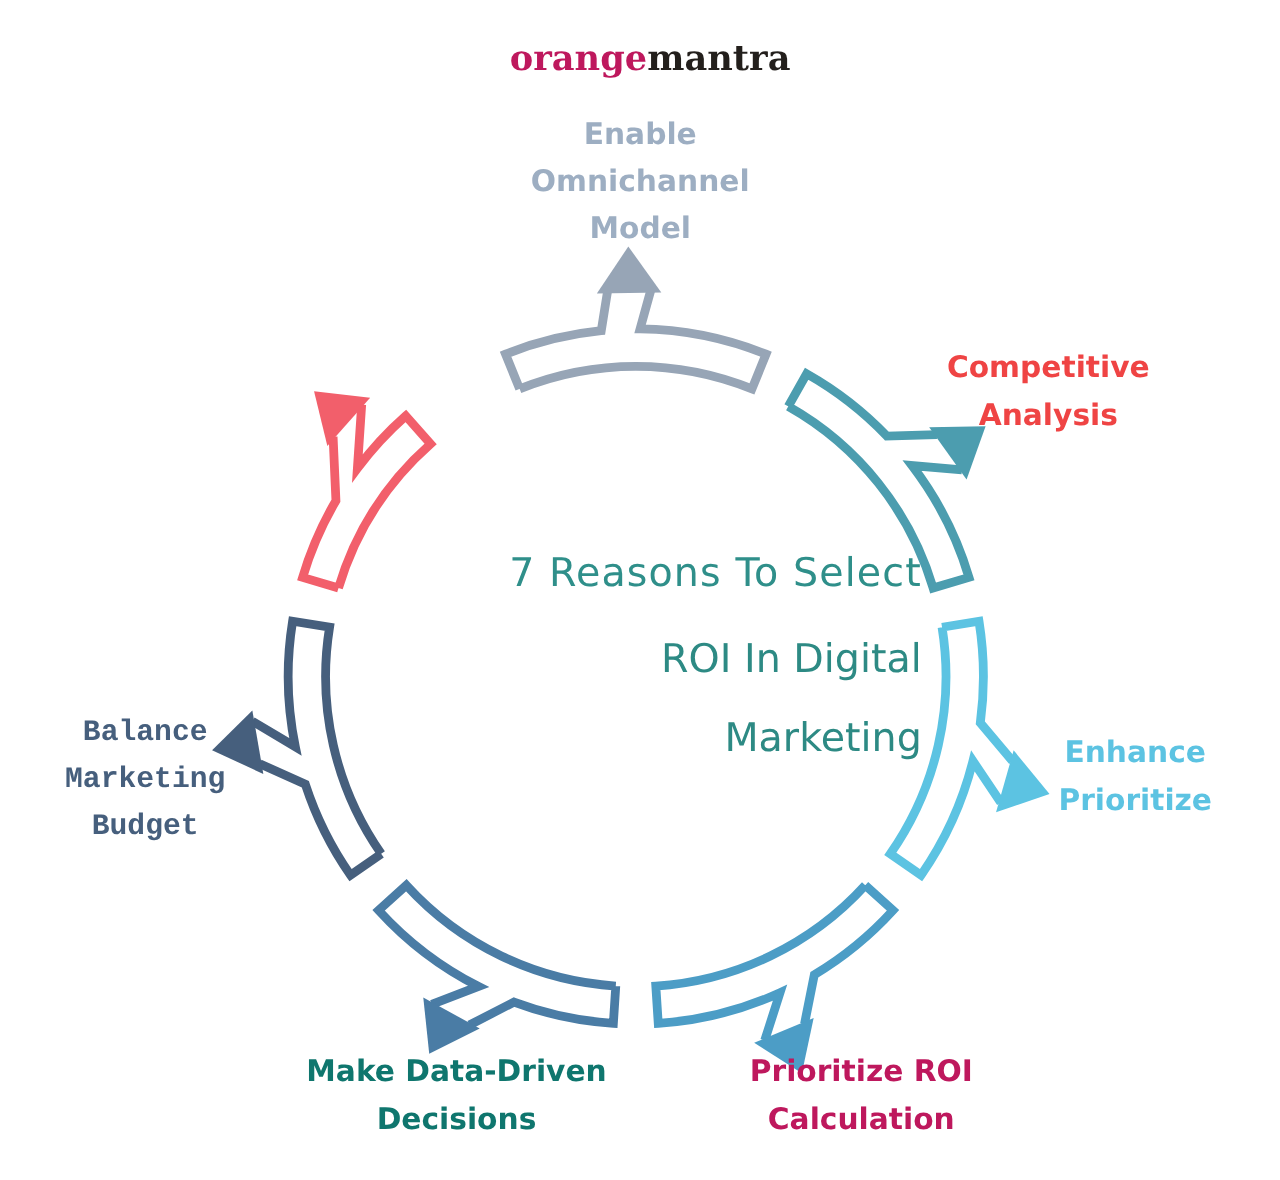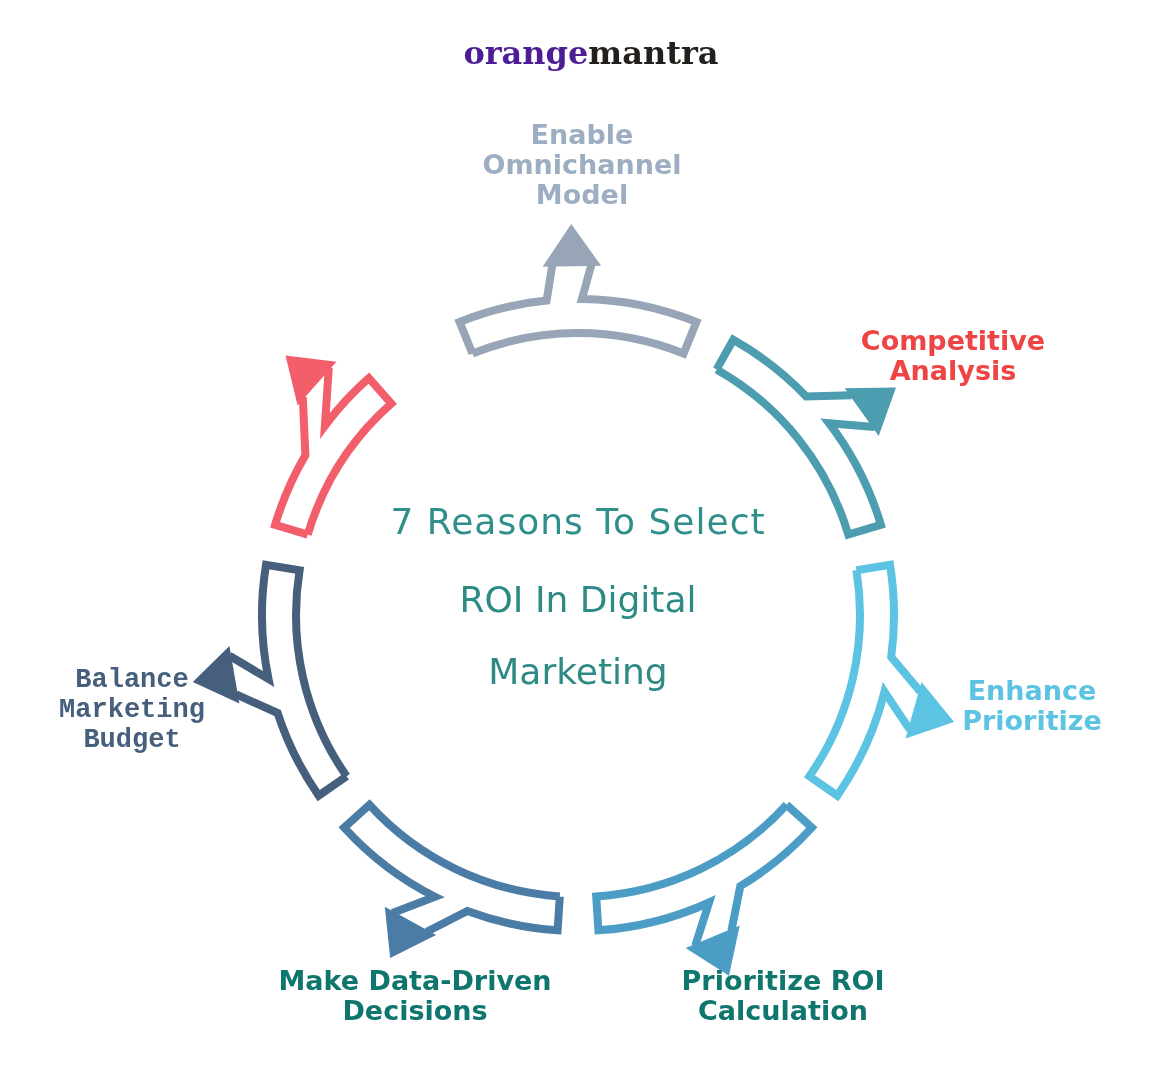--- a/index.html
+++ b/index.html
@@ -25,30 +25,30 @@
   .wheel-svg {
     position: absolute;
     left: 0;
     top: 0;
   }
   .seg-label {
     position: absolute;
     transform: translate(-50%, -50%);
     font-weight: bold;
     font-size: 27px;
-    line-height: 30px;
+    line-height: 43px;
     text-align: center;
     white-space: pre-line;
   }
   .center-block {
     position: absolute;
     left: 578px;
     width: 520px;
     transform: translateX(-50%);
-    text-align: center;
+    text-align: right;
   }
   .center-subtitle {
     top: 500px;
     font-size: 36px;
     line-height: 44px;
     letter-spacing: 1px;
     font-weight: normal;
     white-space: nowrap;
   }
   .center-title {
@@ -58,21 +58,21 @@
     font-weight: normal;
     white-space: pre-line;
   }
 </style>
 </head>
 <body>
 
 <div class="stage">
 
   <div class="logo">
-    <span style="color: #4c1d95;">orange</span><span style="color: rgb(35, 31, 28);">mantra</span>
+    <span style="color: #be185d;">orange</span><span style="color: rgb(35, 31, 28);">mantra</span>
   </div>
 
   <svg class="wheel-svg" id="wheel" width="1164" height="1073" viewBox="0 0 1164 1073">
       <path d="M 472.4 353.5 L 459.6 322 A 316 316 0 0 1 546.6 300.6 L 552.3 264.9 M 591.5 264.3 L 581.9 299 A 316 316 0 0 1 696.4 322 L 683.6 353.5 A 282 282 0 0 0 472.4 353.5" fill="none" stroke="#97A5B6" stroke-width="8" stroke-linejoin="miter"></path>
       <polygon points="542.6,266.8 571.2,224.1 601.2,265.8" fill="#97A5B6"></polygon>
       <path d="M 716.6 369.4 L 733.3 339.8 A 316 316 0 0 1 806.2 396.4 L 851.7 395.2 M 874.5 427.1 L 829.1 423.2 A 316 316 0 0 1 880.9 524.9 L 848.3 534.6 A 282 282 0 0 0 716.6 369.4" fill="none" stroke="#4C9DAF" stroke-width="8" stroke-linejoin="miter"></path>
       <polygon points="844.7,388.3 896,387.6 878.7,435.9" fill="#4C9DAF"></polygon>
       <path d="M 856.4 570.2 L 890 564.8 A 316 316 0 0 1 891.2 657.1 L 920.5 691.9 M 909.8 729.6 L 884.5 691.8 A 316 316 0 0 1 837.3 795.6 L 809.4 776.2 A 282 282 0 0 0 856.4 570.2" fill="none" stroke="#5CC3E2" stroke-width="8" stroke-linejoin="miter"></path>
       <polygon points="921.5,682.1 954.1,721.9 905.5,738.5" fill="#5CC3E2"></polygon>
       <path d="M 786.6 804.8 L 811.8 827.6 A 316 316 0 0 1 740.3 886.1 L 731.4 930.7 M 695.2 945.8 L 709.1 902.5 A 316 316 0 0 1 598.4 930.3 L 596.2 896.4 A 282 282 0 0 0 786.6 804.8" fill="none" stroke="#4C9DC6" stroke-width="8" stroke-linejoin="miter"></path>
@@ -89,21 +89,21 @@
   <div class="center-block center-title" style="color: rgb(45, 138, 132);">ROI In Digital
 Marketing</div>
 
   <div class="seg-label" style="left: 582px; top: 165px; color: rgb(157, 174, 194);">Enable
 Omnichannel
 Model</div>
   <div class="seg-label" style="left: 953px; top: 356px; color: #ef4444;">Competitive
 Analysis</div>
   <div class="seg-label" style="left: 1032px; top: 706px; color: rgb(92, 195, 226);">Enhance
 Prioritize</div>
-  <div class="seg-label" style="left: 783px; top: 996px; color: #0f766e;">Prioritize ROI
+  <div class="seg-label" style="left: 783px; top: 996px; color: #be185d;">Prioritize ROI
 Calculation</div>
   <div class="seg-label" style="left: 415px; top: 996px; color: #0f766e;">Make Data-Driven
 Decisions</div>
   <div class="seg-label" style="left: 132px; top: 710px; color: rgb(70, 95, 125); font-family: Liberation Mono, monospace;">Balance
 Marketing
 Budget</div>
 
 </div>
 
 </body></html>

